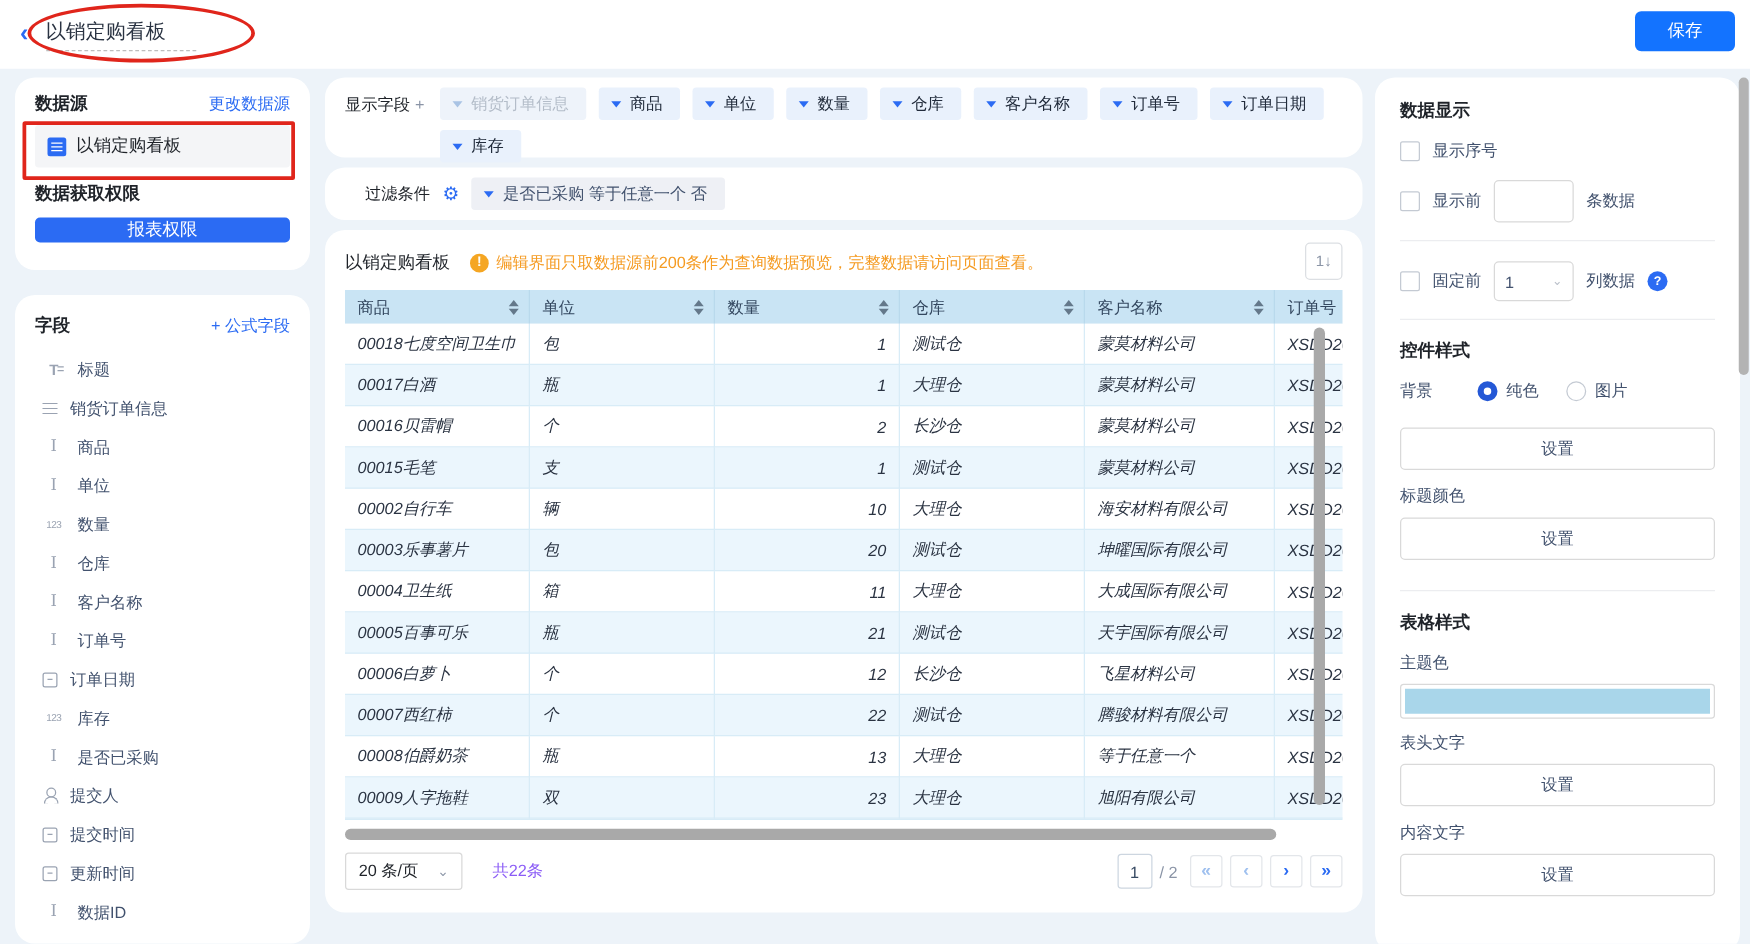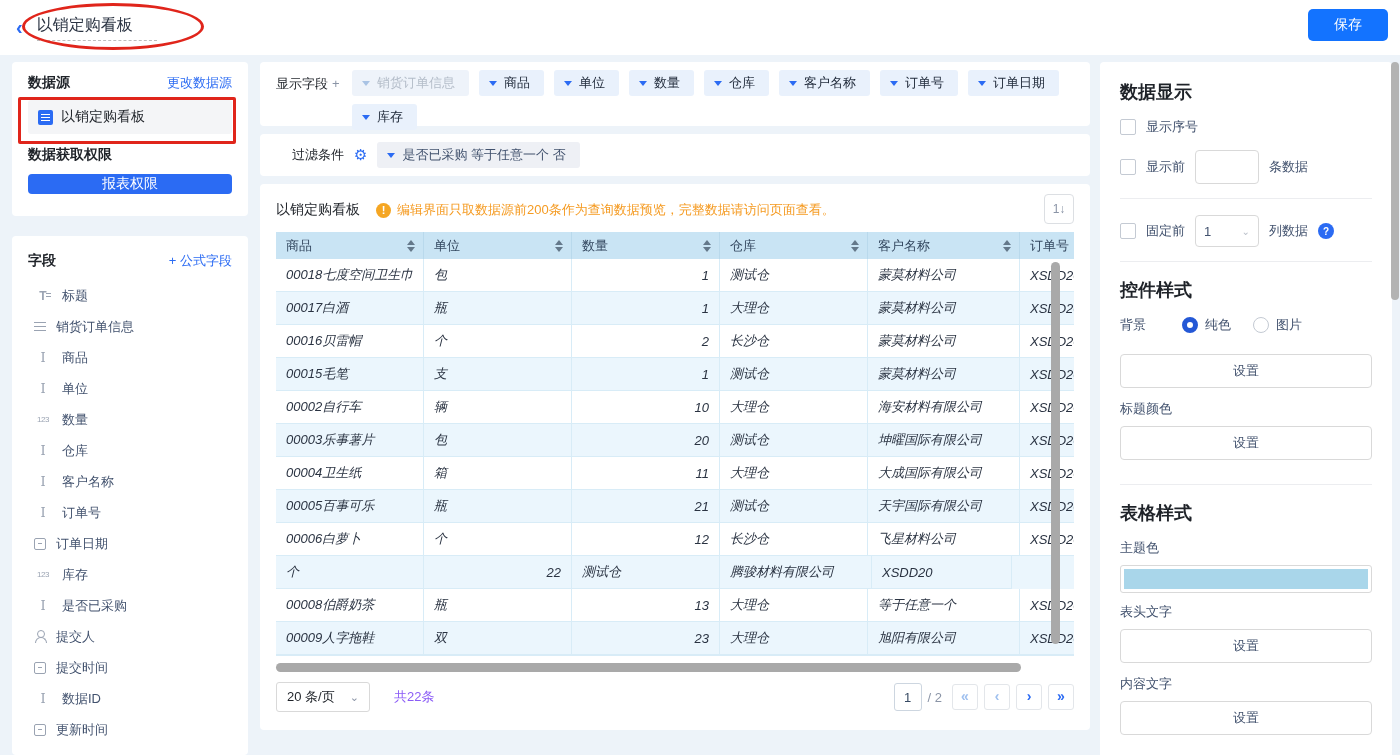--- a/index.html
+++ b/index.html
@@ -8,21 +8,21 @@
   .stage { position:relative; width:1400px; height:755px; }
 
   
   .topbar { position:absolute; left:0; top:0; width:1400px; height:55px; background:#fff; display:flex; align-items:center; padding:0 16px; }
   .back-chevron { color:#2b6bf3; font-size:20px; font-weight:bold; cursor:pointer; margin-right:14px; }
   .page-title { font-size:16px; color:#2a3342; padding-bottom:4px; border-bottom:1px dashed #bdbdbd; min-width:120px; }
   .save-btn { position:absolute; right:12px; top:9px; width:80px; height:32px; background:#1373ff; color:#fff; border:none; border-radius:5px; font-size:14px; cursor:pointer; }
   .annot-ellipse { position:absolute; left:22px; top:3px; width:182px; height:47px; border:3px solid #e0251b; border-radius:50%; pointer-events:none; }
   .annot-rect { position:absolute; left:18px; top:97px; width:218px; height:47px; border:3px solid #e0251b; border-radius:2px; pointer-events:none; z-index:5; }
 
-  .card { background:#fff; border-radius:4px; position:absolute; }
+  .card { background:#fff; border-radius:16px; position:absolute; }
 
   
   .l-card1 { left:12px; top:62px; width:236px; height:154px; padding:12px 16px; }
   .row-between { display:flex; justify-content:space-between; align-items:center; }
   .h14 { font-size:14px; font-weight:bold; color:#1f2329; }
   .link { color:#2b6bf3; font-size:13px; cursor:pointer; }
   .ds-item { margin-top:8px; height:34px; background:#f4f5f7; display:flex; align-items:center; padding:0 10px; gap:8px; border-radius:3px; cursor:pointer; }
   .doc-icon { width:15px; height:15px; background:#2b6bf3; border-radius:2px; position:relative; flex:none; }
   .doc-icon::before { content:""; position:absolute; left:3px; top:4px; width:9px; height:1.5px; background:#fff; box-shadow:0 3px 0 #fff, 0 6px 0 #fff; }
   .ds-item span { font-size:14px; color:#1f2329; }
@@ -88,21 +88,21 @@
   .psize .chev { color:#8a94a6; font-size:11px; }
   .ptotal { color:#8b5cf6; }
   .pager-right { display:flex; align-items:center; gap:6px; }
   .pcur { width:28px; height:28px; border:1px solid #cdd6e0; border-radius:3px; display:flex; align-items:center; justify-content:center; color:#374a63; background:#fff; }
   .pof { color:#8a94a6; margin-right:4px; }
   .pbtn { width:26px; height:26px; border:1px solid #e3e6ea; border-radius:3px; background:#fff; font-size:14px; font-weight:bold; display:flex; align-items:center; justify-content:center; cursor:pointer; padding-bottom:2px; }
   .pbtn.off { color:#9fc0ef; } .pbtn.on { color:#2b6bf3; }
 
   
   .r-card { left:1100px; top:62px; width:292px; height:700px; padding:18px 20px; }
-  .sec-h { font-size:18px; font-weight:bold; margin-bottom:14px; }
+  .sec-h { font-size:14px; font-weight:bold; margin-bottom:14px; }
   .chk-row { display:flex; align-items:center; gap:10px; margin-bottom:14px; color:#42526e; }
   .checkbox { width:16px; height:16px; border:1px solid #c4cad3; border-radius:2px; background:#fff; flex:none; cursor:pointer; }
   .num-input { width:64px; height:34px; border:1px solid #d9d9d9; border-radius:4px; background:#fff; }
   .mini-select { width:64px; height:32px; border:1px solid #d9d9d9; border-radius:4px; display:flex; align-items:center; justify-content:space-between; padding:0 8px; color:#42526e; cursor:pointer; }
   .mini-select .chev { color:#b9bfc9; font-size:10px; }
   .help { width:16px; height:16px; border-radius:50%; background:#2b6bf3; color:#fff; font-size:10px; font-weight:bold; display:inline-flex; align-items:center; justify-content:center; cursor:pointer; }
   .divider { height:1px; background:#ecedf0; margin:14px 0 16px; }
   .radio-row { display:flex; align-items:center; margin-bottom:12px; color:#42526e; }
   .radio-row .lbl { width:62px; }
   .radio { width:16px; height:16px; border-radius:50%; margin-right:7px; cursor:pointer; flex:none; }
@@ -193,26 +193,26 @@
         </div>
         <div class="field-item">
           <span class="fi user-icon"></span>
           <span>提交人</span>
         </div>
         <div class="field-item">
           <span class="fi date-icon"></span>
           <span>提交时间</span>
         </div>
         <div class="field-item">
-          <span class="fi text-icon"></span>
-          <span>数据ID</span>
-        </div>
-        <div class="field-item">
           <span class="fi date-icon"></span>
           <span>更新时间</span>
+        </div>
+        <div class="field-item">
+          <span class="fi text-icon"></span>
+          <span>数据ID</span>
         </div>
       </div>
   </div>
 
   <div class="card m-card1">
     <div class="df-label">
       <span>显示字段</span><span class="plus">+</span>
     </div>
     <div class="tags" id="display-tags">
         <span class="tag disabled">
@@ -379,20 +379,21 @@
             </div>
             <div class="tr">
               <div class="td c0">00006白萝卜</div>
               <div class="td c1">个</div>
               <div class="td c2 num">12</div>
               <div class="td c3">长沙仓</div>
               <div class="td c4">飞星材料公司</div>
               <div class="td c5">XSDD20</div>
             </div>
             <div class="tr alt">
+              <div class="td c0">00007西红柿</div>
               <div class="td c1">个</div>
               <div class="td c2 num">22</div>
               <div class="td c3">测试仓</div>
               <div class="td c4">腾骏材料有限公司</div>
               <div class="td c5">XSDD20</div>
             </div>
             <div class="tr">
               <div class="td c0">00008伯爵奶茶</div>
               <div class="td c1">瓶</div>
               <div class="td c2 num">13</div>

